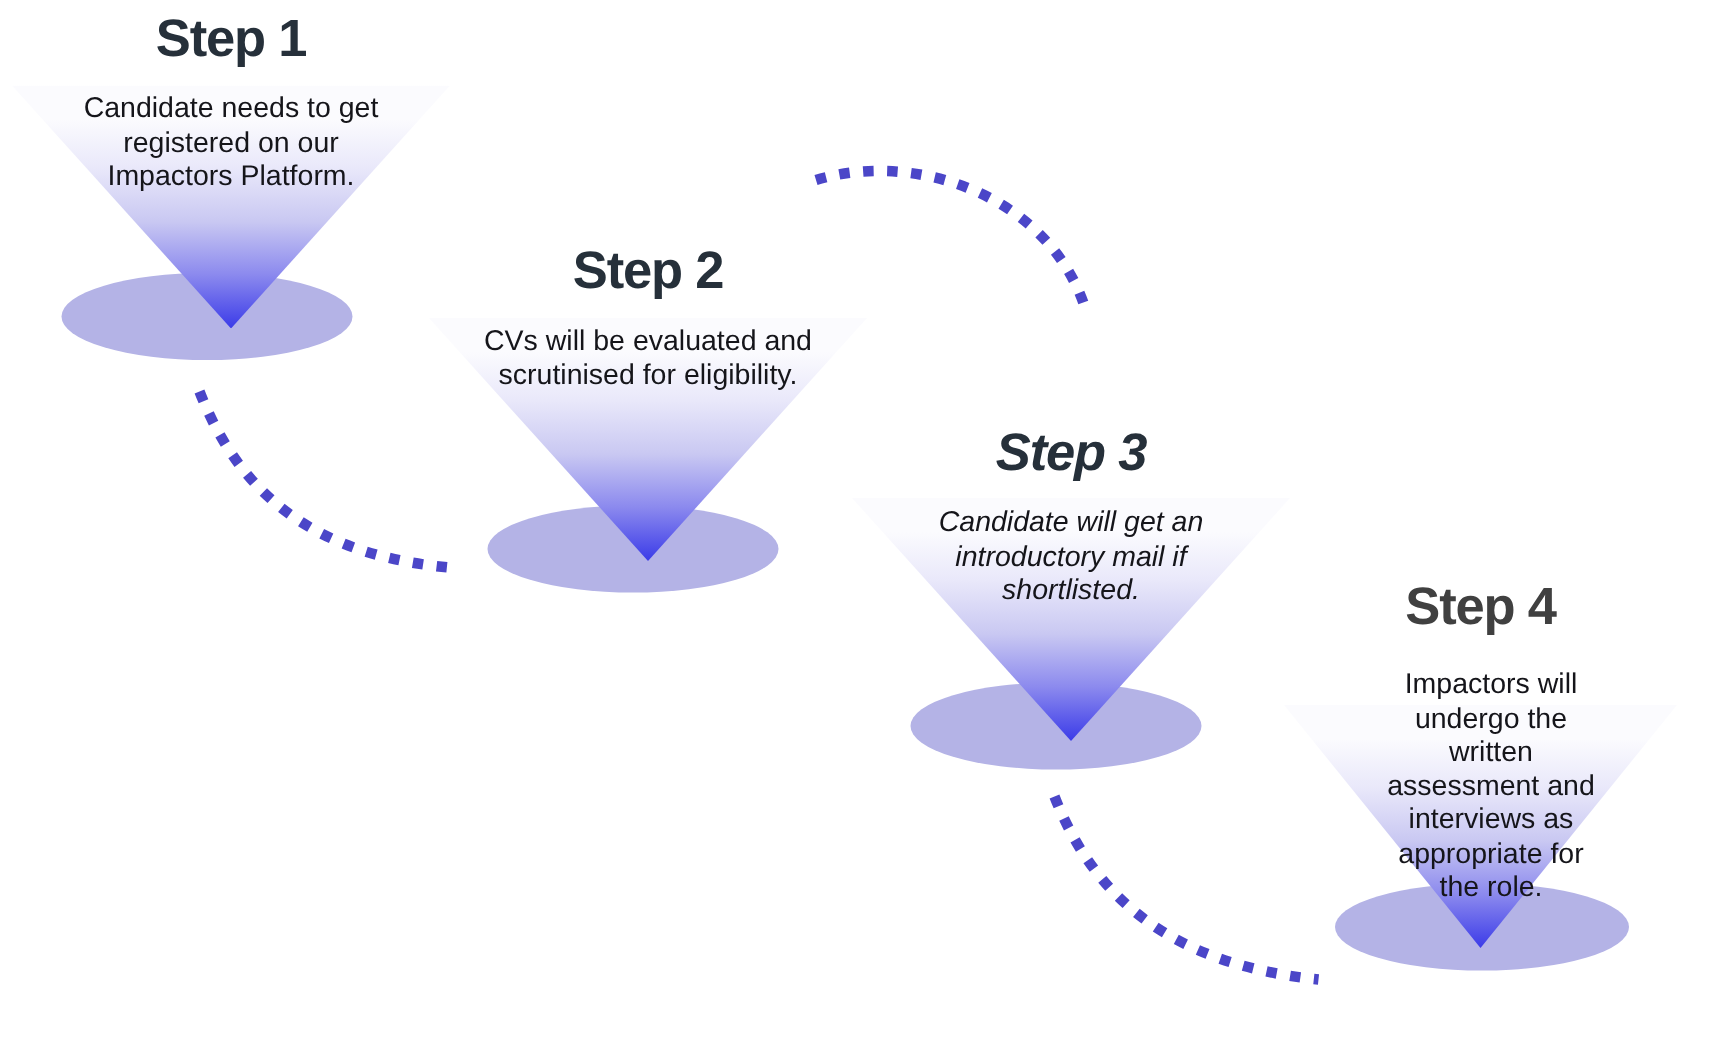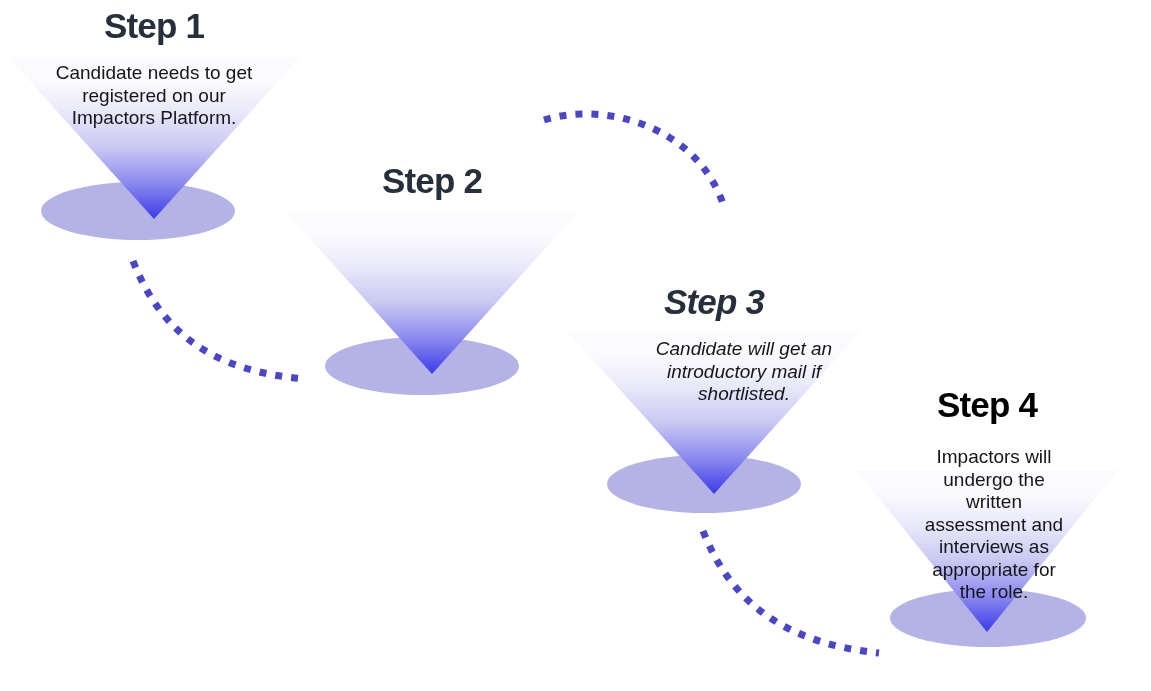--- a/index.html
+++ b/index.html
@@ -67,31 +67,32 @@
       <div class="step" style="left: 0px; top: 0px; width: 1151px; height: 691px;">
         <div class="ellipse" style="left: 41px; top: 182px; width: 194px; height: 58px; background: rgb(180, 179, 230);"></div>
         <div class="funnel" style="left: 8px; top: 57px; width: 292px; height: 162px; background: linear-gradient(rgb(251, 251, 254) 0%, rgb(251, 251, 254) 14%, rgb(233, 232, 250) 34%, rgb(201, 200, 242) 56%, rgb(139, 137, 238) 78%, rgb(59, 59, 232) 100%); clip-path: polygon(0% 0%, 100% 0%, 50% 100%);"></div>
         <div class="step-heading" style="left: 8px; top: 8px; width: 292px; color: rgb(38, 48, 58);">Step 1</div>
         <div class="step-body" style="left: 38px; top: 62px; width: 232px; color: rgb(21, 21, 26);">Candidate needs to get registered on our Impactors Platform.</div>
       </div>
       <div class="step" style="left: 0px; top: 16px; width: 930px; height: 691px;">
         <div class="ellipse" style="left: 325px; top: 321px; width: 194px; height: 58px; background: rgb(180, 179, 230);"></div>
         <div class="funnel" style="left: 286px; top: 196px; width: 292px; height: 162px; background: linear-gradient(rgb(251, 251, 254) 0%, rgb(251, 251, 254) 14%, rgb(233, 232, 250) 34%, rgb(201, 200, 242) 56%, rgb(139, 137, 238) 78%, rgb(59, 59, 232) 100%); clip-path: polygon(0% 0%, 100% 0%, 50% 100%);"></div>
         <div class="step-heading" style="left: 286px; top: 147px; width: 292px; color: rgb(38, 48, 58);">Step 2</div>
+        <div class="step-body" style="left: 316px; top: 201px; width: 232px; color: rgb(21, 21, 26);">CVs will be evaluated and scrutinised for eligibility.</div>
       </div>
       <div class="step" style="left: 0px; top: 0px; width: 1151px; height: 691px; font-style: italic;">
         <div class="ellipse" style="left: 607px; top: 455px; width: 194px; height: 58px; background: rgb(180, 179, 230);"></div>
         <div class="funnel" style="left: 568px; top: 332px; width: 292px; height: 162px; background: linear-gradient(rgb(251, 251, 254) 0%, rgb(251, 251, 254) 14%, rgb(233, 232, 250) 34%, rgb(201, 200, 242) 56%, rgb(139, 137, 238) 78%, rgb(59, 59, 232) 100%); clip-path: polygon(0% 0%, 100% 0%, 50% 100%);"></div>
         <div class="step-heading" style="left: 568px; top: 284px; width: 292px; color: rgb(38, 48, 58);">Step 3</div>
-        <div class="step-body" style="left: 628px; top: 338px; width: 232px; color: rgb(21, 21, 26);">Candidate will get an introductory mail if shortlisted.</div>
+        <div class="step-body" style="left: 598px; top: 338px; width: 232px; color: rgb(21, 21, 26);">Candidate will get an introductory mail if shortlisted.</div>
       </div>
       <div class="step" style="left: 0px; top: 0px; width: 1151px; height: 691px;">
         <div class="ellipse" style="left: 890px; top: 589px; width: 196px; height: 58px; background: rgb(180, 179, 230);"></div>
         <div class="funnel" style="left: 856px; top: 470px; width: 262px; height: 162px; background: linear-gradient(rgb(251, 251, 254) 0%, rgb(251, 251, 254) 14%, rgb(233, 232, 250) 34%, rgb(201, 200, 242) 56%, rgb(139, 137, 238) 78%, rgb(59, 59, 232) 100%); clip-path: polygon(0% 0%, 100% 0%, 50% 100%);"></div>
-        <div class="step-heading" style="left: 856px; top: 387px; width: 262px; color: #000000; text-align: center;">Step 4</div>
+        <div class="step-heading" style="left: 856px; top: 387px; width: 262px; color: #404040; text-align: center;">Step 4</div>
         <div class="step-body" style="left: 918px; top: 446px; width: 152px; color: rgb(21, 21, 26);">Impactors will undergo the written assessment and interviews as appropriate for the role.</div>
       </div>
     </div>
 
   <svg class="connectors" viewBox="0 0 1151 691" preserveAspectRatio="none">
     <defs>
       
     </defs>
     <g id="connector-paths">
         <path d="M 133 261 C 160 330 210 372 307 379" fill="none" stroke="#4b46c8" stroke-width="7" stroke-linecap="butt" stroke-dasharray="7 9"></path>

